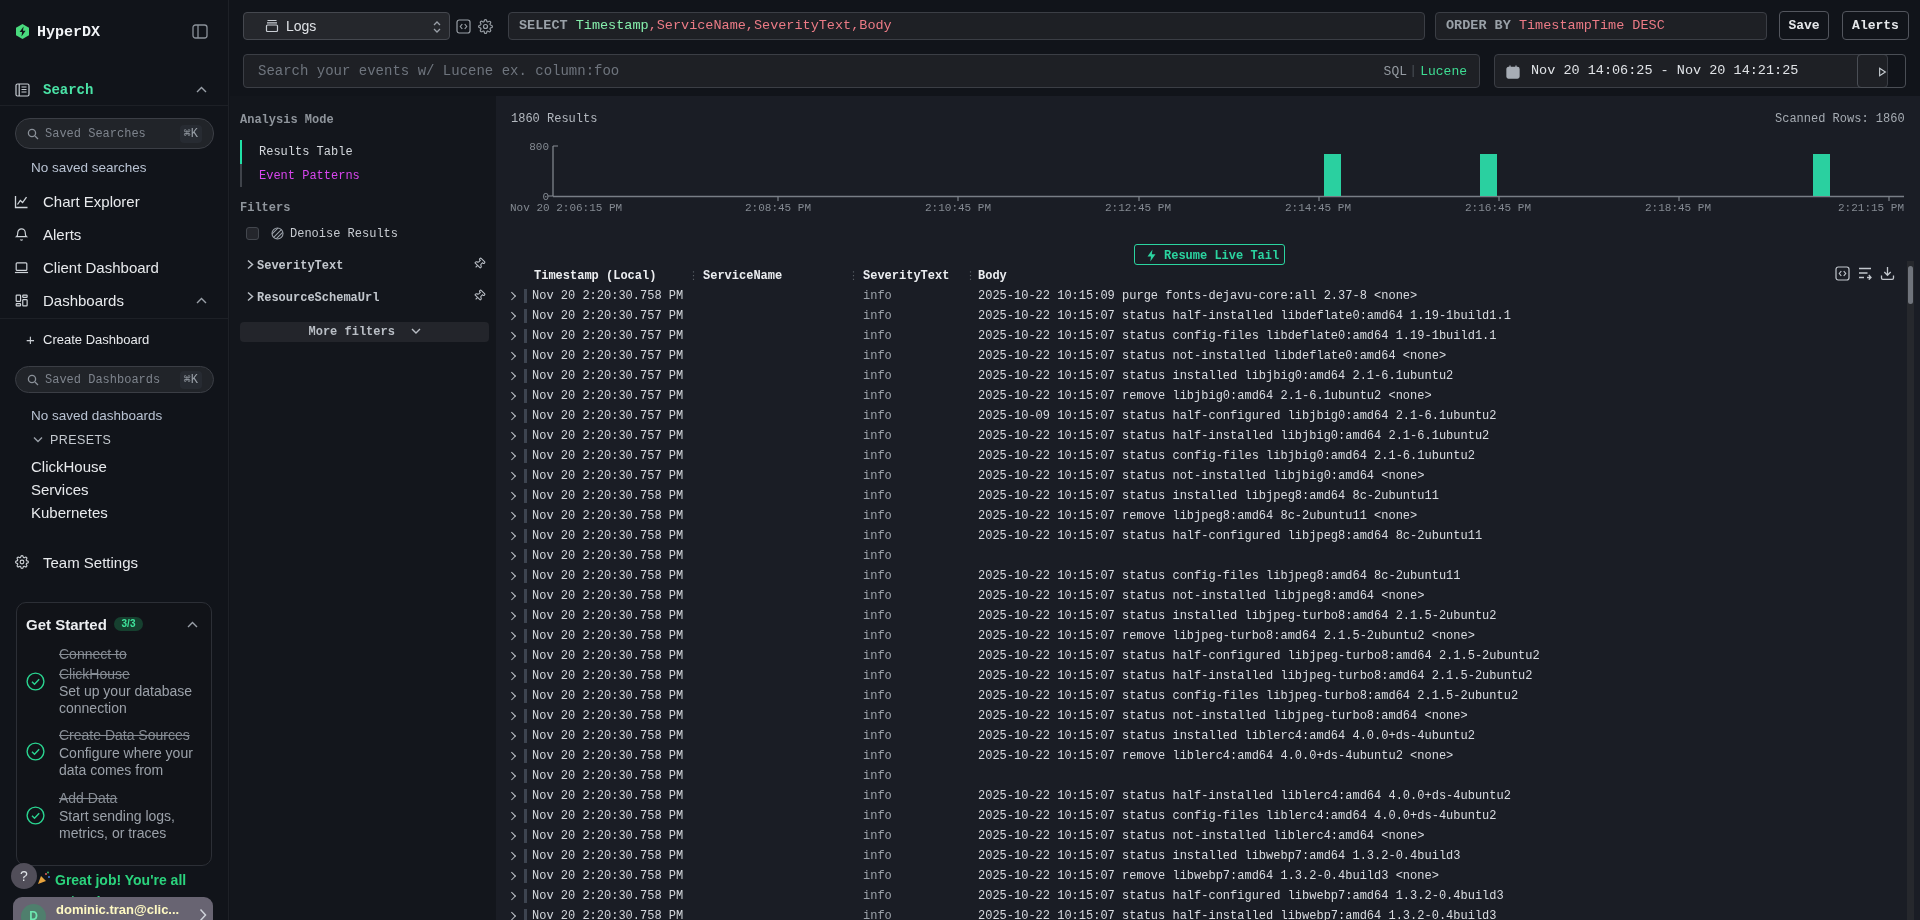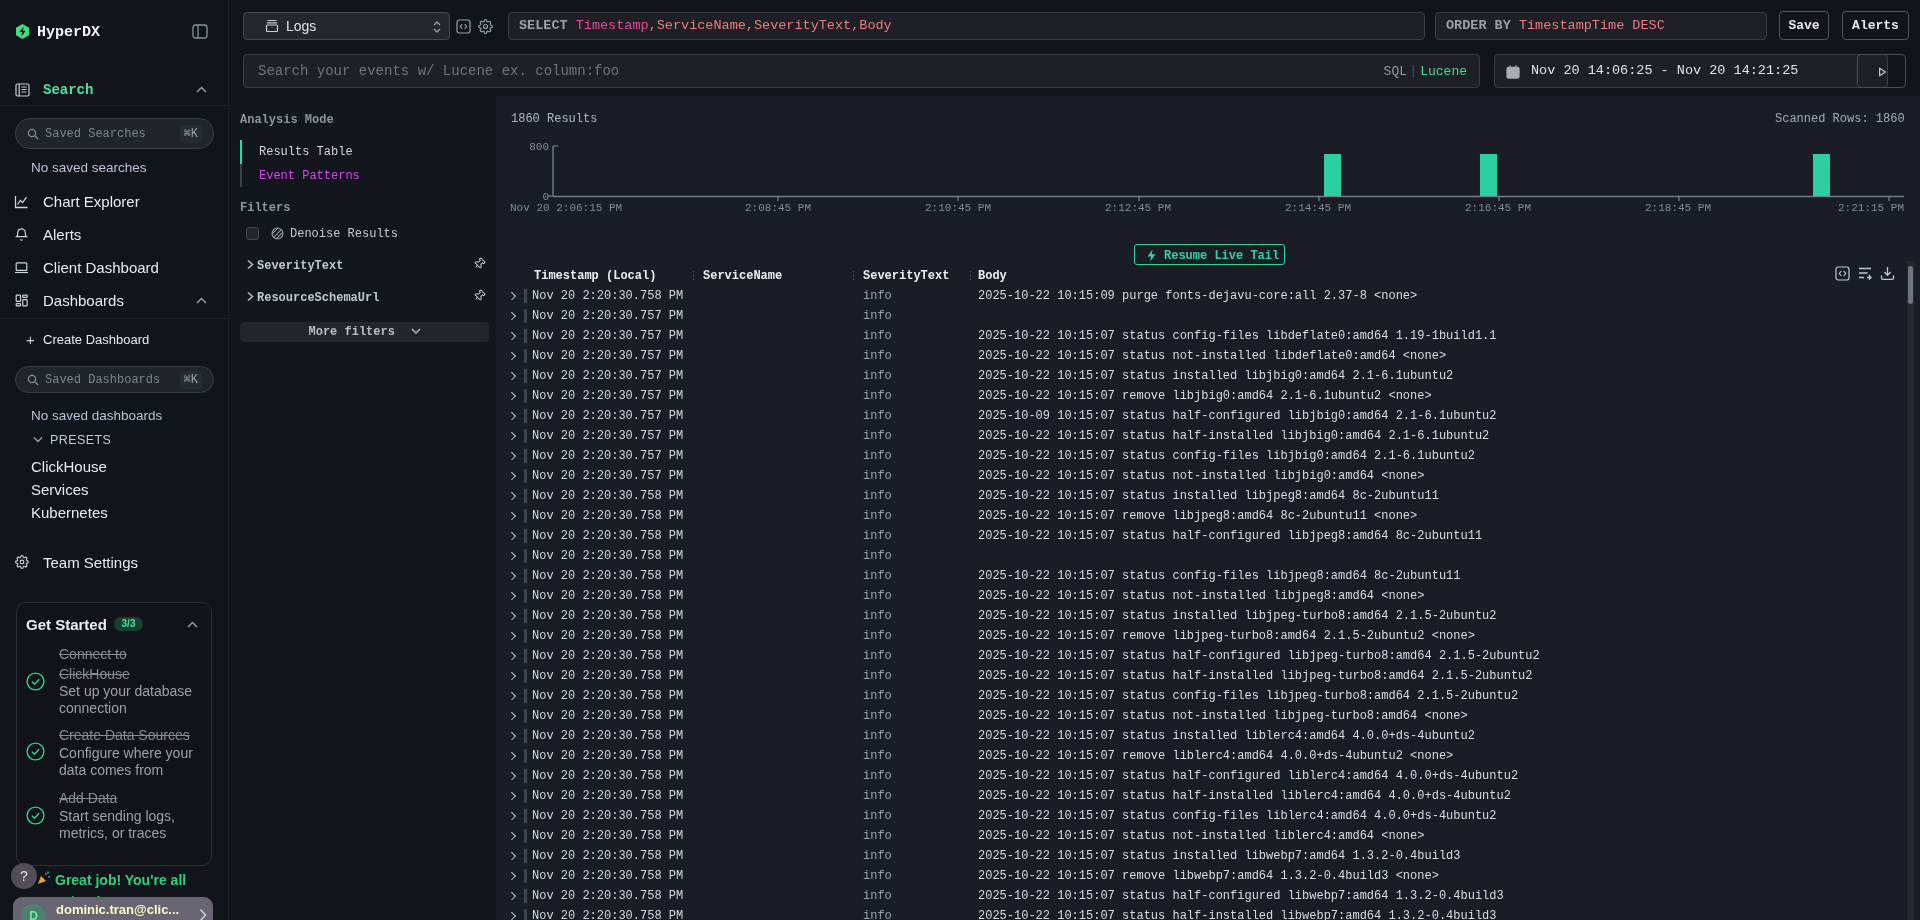--- a/index.html
+++ b/index.html
@@ -56,21 +56,21 @@
   <svg class="abs" style="left:226px;top:19px" width="15" height="15" viewBox="0 0 15 15" fill="none" stroke="#9aa0a7" stroke-width="1.2">
     <rect x="1" y="1" width="13" height="13" rx="2.2"></rect>
         <path d="M6.3 5 L4.3 7.5 L6.3 10 M8.7 5 L10.7 7.5 L8.7 10"></path>
   </svg>
   <svg class="abs" style="left:248px;top:19px" width="15" height="15" viewBox="0 0 24 24" fill="none" stroke="#9aa0a7" stroke-width="1.9">
     <circle cx="12" cy="12" r="3.2"></circle>
     <path d="M19.4 15a1.7 1.7 0 0 0 .34 1.87l.06.06a2 2 0 1 1-2.83 2.83l-.06-.06a1.7 1.7 0 0 0-1.87-.34 1.7 1.7 0 0 0-1 1.51V21a2 2 0 1 1-4 0v-.09A1.7 1.7 0 0 0 9 19.4a1.7 1.7 0 0 0-1.87.34l-.06.06a2 2 0 1 1-2.83-2.83l.06-.06a1.7 1.7 0 0 0 .34-1.87 1.7 1.7 0 0 0-1.51-1H3a2 2 0 1 1 0-4h.09A1.7 1.7 0 0 0 4.6 9a1.7 1.7 0 0 0-.34-1.87l-.06-.06a2 2 0 1 1 2.83-2.83l.06.06a1.7 1.7 0 0 0 1.87.34H9a1.7 1.7 0 0 0 1-1.51V3a2 2 0 1 1 4 0v.09a1.7 1.7 0 0 0 1 1.51 1.7 1.7 0 0 0 1.87-.34l.06-.06a2 2 0 1 1 2.83 2.83l-.06.06a1.7 1.7 0 0 0-.34 1.87V9a1.7 1.7 0 0 0 1.51 1H21a2 2 0 1 1 0 4h-.09a1.7 1.7 0 0 0-1.51 1Z"></path>
   </svg>
 
   <div class="tbox" style="left:278px;top:12px;width:917px;height:28px">
-    <div class="code abs" style="left:10px;top:5px;white-space:pre"><b style="color:#9aa1a8">SELECT</b> <span style="color:#ec4899">Timestamp</span><span style="color:#ec7b86">,ServiceName,SeverityText,Body</span></div>
+    <div class="code abs" style="left:10px;top:5px;white-space:pre"><b style="color:#9aa1a8">SELECT</b> <span style="color:#86efac">Timestamp</span><span style="color:#ec7b86">,ServiceName,SeverityText,Body</span></div>
   </div>
 
   <div class="tbox" style="left:1205px;top:12px;width:332px;height:28px">
     <div class="code abs" style="left:10px;top:5px;white-space:pre"><b style="color:#9aa1a8">ORDER BY</b> <span style="color:#ec7b86">TimestampTime DESC</span></div>
   </div>
 
   <div class="abs" style="left:1549px;top:11px;width:50px;height:29px;border:1px solid #53565e;border-radius:4px;text-align:center;line-height:27px;font-size:13px;font-weight:bold;color:#e6e8eb">Save</div>
   <div class="abs" style="left:1612px;top:11px;width:67px;height:29px;border:1px solid #53565e;border-radius:4px;text-align:center;line-height:27px;font-size:13px;font-weight:bold;color:#e6e8eb">Alerts</div>
 
   <div class="tbox" style="left:13px;top:54px;width:1237px;height:34px">
@@ -333,21 +333,21 @@
 <svg class="abs" style="left:1858px;top:267px" width="14" height="13" viewBox="0 0 14 13" fill="none" stroke="#c2c7cd" stroke-width="1.3">
   <path d="M1 1.5 H13 M1 6 H9.5 M1 10.5 H6"></path>
   <path d="M9 10.5 H12.5 M10.8 8 L13 10.5 L10.8 12.7"></path>
 </svg>
 <svg class="abs" style="left:1880px;top:266px" width="15" height="15" viewBox="0 0 15 15" fill="none" stroke="#c2c7cd" stroke-width="1.3">
   <path d="M7.5 1 V9 M4.3 6 L7.5 9.3 L10.7 6"></path>
       <path d="M1.5 9.5 V12 Q1.5 13.3 2.8 13.3 H12.2 Q13.5 13.3 13.5 12 V9.5"></path>
 </svg>
 
 <div class="trow" style="top:286px"><span class="rchev"></span><span class="rbar"></span><span class="rts">Nov 20 2:20:30.758 PM</span><span class="rinfo">info</span><span class="rbody">2025-10-22 10:15:09 purge fonts-dejavu-core:all 2.37-8 &lt;none&gt;</span></div>
-<div class="trow" style="top:306px"><span class="rchev"></span><span class="rbar"></span><span class="rts">Nov 20 2:20:30.757 PM</span><span class="rinfo">info</span></div>
+<div class="trow" style="top:306px"><span class="rchev"></span><span class="rbar"></span><span class="rts">Nov 20 2:20:30.757 PM</span><span class="rinfo">info</span><span class="rbody">2025-10-22 10:15:07 status half-installed libdeflate0:amd64 1.19-1build1.1</span></div>
 <div class="trow" style="top:326px"><span class="rchev"></span><span class="rbar"></span><span class="rts">Nov 20 2:20:30.757 PM</span><span class="rinfo">info</span><span class="rbody">2025-10-22 10:15:07 status config-files libdeflate0:amd64 1.19-1build1.1</span></div>
 <div class="trow" style="top:346px"><span class="rchev"></span><span class="rbar"></span><span class="rts">Nov 20 2:20:30.757 PM</span><span class="rinfo">info</span><span class="rbody">2025-10-22 10:15:07 status not-installed libdeflate0:amd64 &lt;none&gt;</span></div>
 <div class="trow" style="top:366px"><span class="rchev"></span><span class="rbar"></span><span class="rts">Nov 20 2:20:30.757 PM</span><span class="rinfo">info</span><span class="rbody">2025-10-22 10:15:07 status installed libjbig0:amd64 2.1-6.1ubuntu2</span></div>
 <div class="trow" style="top:386px"><span class="rchev"></span><span class="rbar"></span><span class="rts">Nov 20 2:20:30.757 PM</span><span class="rinfo">info</span><span class="rbody">2025-10-22 10:15:07 remove libjbig0:amd64 2.1-6.1ubuntu2 &lt;none&gt;</span></div>
 <div class="trow" style="top:406px"><span class="rchev"></span><span class="rbar"></span><span class="rts">Nov 20 2:20:30.757 PM</span><span class="rinfo">info</span><span class="rbody">2025-10-09 10:15:07 status half-configured libjbig0:amd64 2.1-6.1ubuntu2</span></div>
 <div class="trow" style="top:426px"><span class="rchev"></span><span class="rbar"></span><span class="rts">Nov 20 2:20:30.757 PM</span><span class="rinfo">info</span><span class="rbody">2025-10-22 10:15:07 status half-installed libjbig0:amd64 2.1-6.1ubuntu2</span></div>
 <div class="trow" style="top:446px"><span class="rchev"></span><span class="rbar"></span><span class="rts">Nov 20 2:20:30.757 PM</span><span class="rinfo">info</span><span class="rbody">2025-10-22 10:15:07 status config-files libjbig0:amd64 2.1-6.1ubuntu2</span></div>
 <div class="trow" style="top:466px"><span class="rchev"></span><span class="rbar"></span><span class="rts">Nov 20 2:20:30.757 PM</span><span class="rinfo">info</span><span class="rbody">2025-10-22 10:15:07 status not-installed libjbig0:amd64 &lt;none&gt;</span></div>
 <div class="trow" style="top:486px"><span class="rchev"></span><span class="rbar"></span><span class="rts">Nov 20 2:20:30.758 PM</span><span class="rinfo">info</span><span class="rbody">2025-10-22 10:15:07 status installed libjpeg8:amd64 8c-2ubuntu11</span></div>
 <div class="trow" style="top:506px"><span class="rchev"></span><span class="rbar"></span><span class="rts">Nov 20 2:20:30.758 PM</span><span class="rinfo">info</span><span class="rbody">2025-10-22 10:15:07 remove libjpeg8:amd64 8c-2ubuntu11 &lt;none&gt;</span></div>
@@ -356,21 +356,21 @@
 <div class="trow" style="top:566px"><span class="rchev"></span><span class="rbar"></span><span class="rts">Nov 20 2:20:30.758 PM</span><span class="rinfo">info</span><span class="rbody">2025-10-22 10:15:07 status config-files libjpeg8:amd64 8c-2ubuntu11</span></div>
 <div class="trow" style="top:586px"><span class="rchev"></span><span class="rbar"></span><span class="rts">Nov 20 2:20:30.758 PM</span><span class="rinfo">info</span><span class="rbody">2025-10-22 10:15:07 status not-installed libjpeg8:amd64 &lt;none&gt;</span></div>
 <div class="trow" style="top:606px"><span class="rchev"></span><span class="rbar"></span><span class="rts">Nov 20 2:20:30.758 PM</span><span class="rinfo">info</span><span class="rbody">2025-10-22 10:15:07 status installed libjpeg-turbo8:amd64 2.1.5-2ubuntu2</span></div>
 <div class="trow" style="top:626px"><span class="rchev"></span><span class="rbar"></span><span class="rts">Nov 20 2:20:30.758 PM</span><span class="rinfo">info</span><span class="rbody">2025-10-22 10:15:07 remove libjpeg-turbo8:amd64 2.1.5-2ubuntu2 &lt;none&gt;</span></div>
 <div class="trow" style="top:646px"><span class="rchev"></span><span class="rbar"></span><span class="rts">Nov 20 2:20:30.758 PM</span><span class="rinfo">info</span><span class="rbody">2025-10-22 10:15:07 status half-configured libjpeg-turbo8:amd64 2.1.5-2ubuntu2</span></div>
 <div class="trow" style="top:666px"><span class="rchev"></span><span class="rbar"></span><span class="rts">Nov 20 2:20:30.758 PM</span><span class="rinfo">info</span><span class="rbody">2025-10-22 10:15:07 status half-installed libjpeg-turbo8:amd64 2.1.5-2ubuntu2</span></div>
 <div class="trow" style="top:686px"><span class="rchev"></span><span class="rbar"></span><span class="rts">Nov 20 2:20:30.758 PM</span><span class="rinfo">info</span><span class="rbody">2025-10-22 10:15:07 status config-files libjpeg-turbo8:amd64 2.1.5-2ubuntu2</span></div>
 <div class="trow" style="top:706px"><span class="rchev"></span><span class="rbar"></span><span class="rts">Nov 20 2:20:30.758 PM</span><span class="rinfo">info</span><span class="rbody">2025-10-22 10:15:07 status not-installed libjpeg-turbo8:amd64 &lt;none&gt;</span></div>
 <div class="trow" style="top:726px"><span class="rchev"></span><span class="rbar"></span><span class="rts">Nov 20 2:20:30.758 PM</span><span class="rinfo">info</span><span class="rbody">2025-10-22 10:15:07 status installed liblerc4:amd64 4.0.0+ds-4ubuntu2</span></div>
 <div class="trow" style="top:746px"><span class="rchev"></span><span class="rbar"></span><span class="rts">Nov 20 2:20:30.758 PM</span><span class="rinfo">info</span><span class="rbody">2025-10-22 10:15:07 remove liblerc4:amd64 4.0.0+ds-4ubuntu2 &lt;none&gt;</span></div>
-<div class="trow" style="top:766px"><span class="rchev"></span><span class="rbar"></span><span class="rts">Nov 20 2:20:30.758 PM</span><span class="rinfo">info</span><span class="rbody">2025-10-22 10:15:07 status half-configured liblerc4:amd64 4.0.0+ds-4ubuntu2</span></div>
+<div class="trow" style="top:766px"><span class="rchev"></span><span class="rbar"></span><span class="rts">Nov 20 2:20:30.758 PM</span><span class="rinfo">info</span></div>
 <div class="trow" style="top:786px"><span class="rchev"></span><span class="rbar"></span><span class="rts">Nov 20 2:20:30.758 PM</span><span class="rinfo">info</span><span class="rbody">2025-10-22 10:15:07 status half-installed liblerc4:amd64 4.0.0+ds-4ubuntu2</span></div>
 <div class="trow" style="top:806px"><span class="rchev"></span><span class="rbar"></span><span class="rts">Nov 20 2:20:30.758 PM</span><span class="rinfo">info</span><span class="rbody">2025-10-22 10:15:07 status config-files liblerc4:amd64 4.0.0+ds-4ubuntu2</span></div>
 <div class="trow" style="top:826px"><span class="rchev"></span><span class="rbar"></span><span class="rts">Nov 20 2:20:30.758 PM</span><span class="rinfo">info</span><span class="rbody">2025-10-22 10:15:07 status not-installed liblerc4:amd64 &lt;none&gt;</span></div>
 <div class="trow" style="top:846px"><span class="rchev"></span><span class="rbar"></span><span class="rts">Nov 20 2:20:30.758 PM</span><span class="rinfo">info</span><span class="rbody">2025-10-22 10:15:07 status installed libwebp7:amd64 1.3.2-0.4build3</span></div>
 <div class="trow" style="top:866px"><span class="rchev"></span><span class="rbar"></span><span class="rts">Nov 20 2:20:30.758 PM</span><span class="rinfo">info</span><span class="rbody">2025-10-22 10:15:07 remove libwebp7:amd64 1.3.2-0.4build3 &lt;none&gt;</span></div>
 <div class="trow" style="top:886px"><span class="rchev"></span><span class="rbar"></span><span class="rts">Nov 20 2:20:30.758 PM</span><span class="rinfo">info</span><span class="rbody">2025-10-22 10:15:07 status half-configured libwebp7:amd64 1.3.2-0.4build3</span></div>
 <div class="trow" style="top:906px"><span class="rchev"></span><span class="rbar"></span><span class="rts">Nov 20 2:20:30.758 PM</span><span class="rinfo">info</span><span class="rbody">2025-10-22 10:15:07 status half-installed libwebp7:amd64 1.3.2-0.4build3</span></div>
 
 <div class="abs" style="left:1907px;top:261px;width:7px;height:659px;background:#26282d"></div>
 <div class="abs" style="left:1908px;top:266px;width:5px;height:38px;background:#70747c;border-radius:3px"></div>

